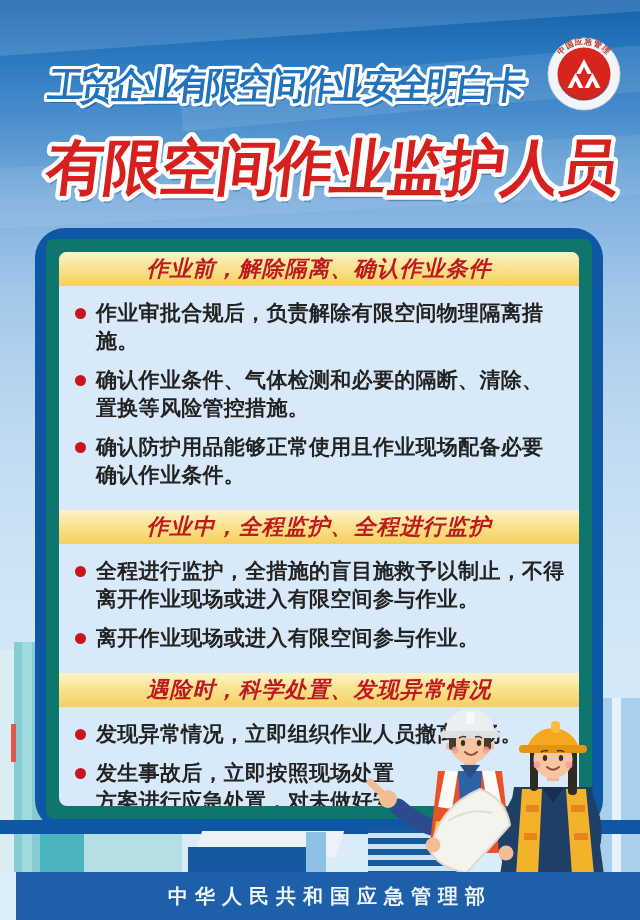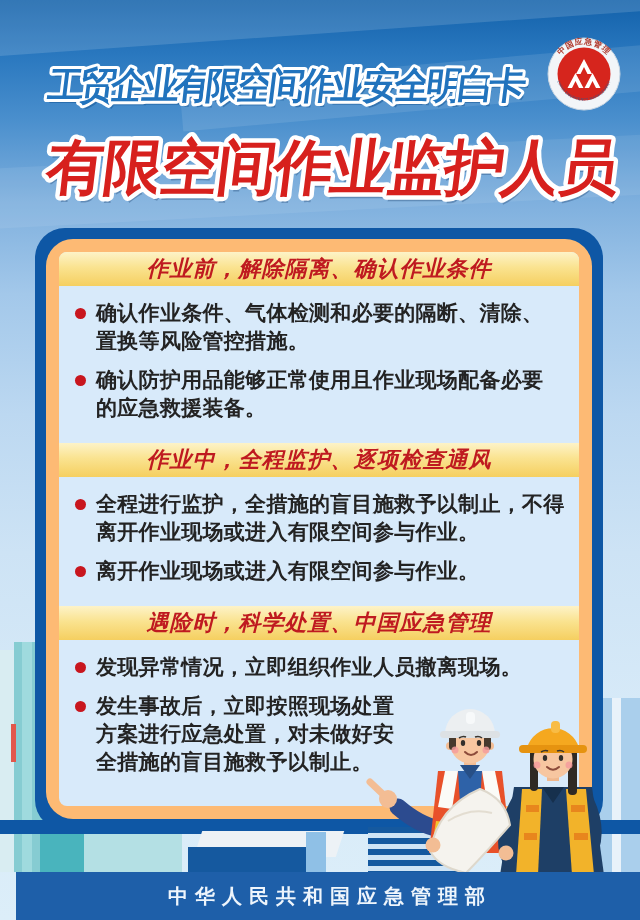--- a/index.html
+++ b/index.html
@@ -17,21 +17,21 @@
   .streak.s3 { left:-60px; top:150px; width:820px; height:60px; transform:rotate(-3deg); background:rgba(255,255,255,0.08); }
 
   .kicker-svg { position:absolute; left:0; top:48px; width:640px; height:72px; }
   .title-svg  { position:absolute; left:0; top:126px; width:640px; height:84px; }
   .emblem-svg { position:absolute; left:546px; top:36px; width:76px; height:76px; }
 
   
   .card { position:absolute; left:35px; top:228px; width:568px; height:602px;
     background:#0e57a5; border-radius:30px; z-index:3; }
   .card-white { position:absolute; left:11px; top:11px; right:11px; bottom:11px;
-    background:#fdba74; border-radius:27px;padding-left:34px; }
+    background:#0f766e; border-radius:8px;padding-left:34px; }
   .card-content { position:absolute; left:13px; top:13px; right:13px; bottom:13px;
     background:#d8eafa; border-radius:8px; overflow:hidden; }
 
   .sec-header { height:34px; line-height:34px; text-align:center;
     background:linear-gradient(180deg,#fdf3c8 0%,#fae390 45%,#f5cf60 100%);
     color:#bf1a20; font-size:22px; font-weight:bold; font-style:italic; letter-spacing:1px; }
   .sec-bullets { list-style:none; padding:13px 10px 10px 14px; }
   .sec-bullets li { display:flex; align-items:flex-start; margin-bottom:11px; }
   .dot { flex:0 0 auto; width:11px; height:11px; border-radius:50%;
     background:#c8161e; margin:9px 10px 0 2px; }
@@ -115,44 +115,48 @@
   <div class="scene b-right-stripe"></div>
 
   <div class="card">
     <div class="card-white">
       <div class="card-content">
 
         <div class="sec-header">作业前，解除隔离、确认作业条件</div>
         <ul class="sec-bullets">
           <li>
             <span class="dot"></span>
+            <span class="btxt">作业审批合规后，负责解除有限空间物理隔离措施。</span>
+          </li>
+          <li>
+            <span class="dot"></span>
             <span class="btxt">确认作业条件、气体检测和必要的隔断、清除、
 置换等风险管控措施。</span>
           </li>
           <li>
             <span class="dot"></span>
             <span class="btxt">确认防护用品能够正常使用且作业现场配备必要
-的应急救援装备。</span>
+确认作业条件。</span>
           </li>
         </ul>
 
-        <div class="sec-header">作业中，全程监护、逐项检查通风</div>
+        <div class="sec-header">作业中，全程监护、全程进行监护</div>
         <ul class="sec-bullets">
           <li>
             <span class="dot"></span>
             <span class="btxt">全程进行监护，全措施的盲目施救予以制止，不得
 离开作业现场或进入有限空间参与作业。</span>
           </li>
           <li>
             <span class="dot"></span>
             <span class="btxt">离开作业现场或进入有限空间参与作业。</span>
           </li>
         </ul>
 
-        <div class="sec-header">遇险时，科学处置、中国应急管理</div>
+        <div class="sec-header">遇险时，科学处置、发现异常情况</div>
         <ul class="sec-bullets">
           <li>
             <span class="dot"></span>
             <span class="btxt">发现异常情况，立即组织作业人员撤离现场。</span>
           </li>
           <li>
             <span class="dot"></span>
             <span class="btxt narrow">发生事故后，立即按照现场处置
 方案进行应急处置，对未做好安
 全措施的盲目施救予以制止。</span>

